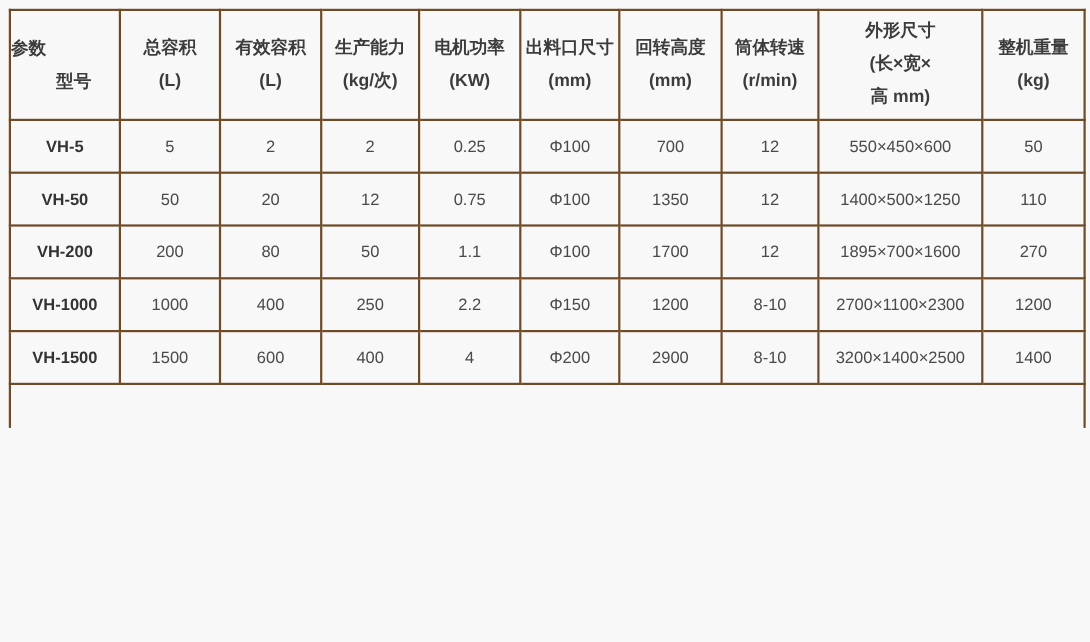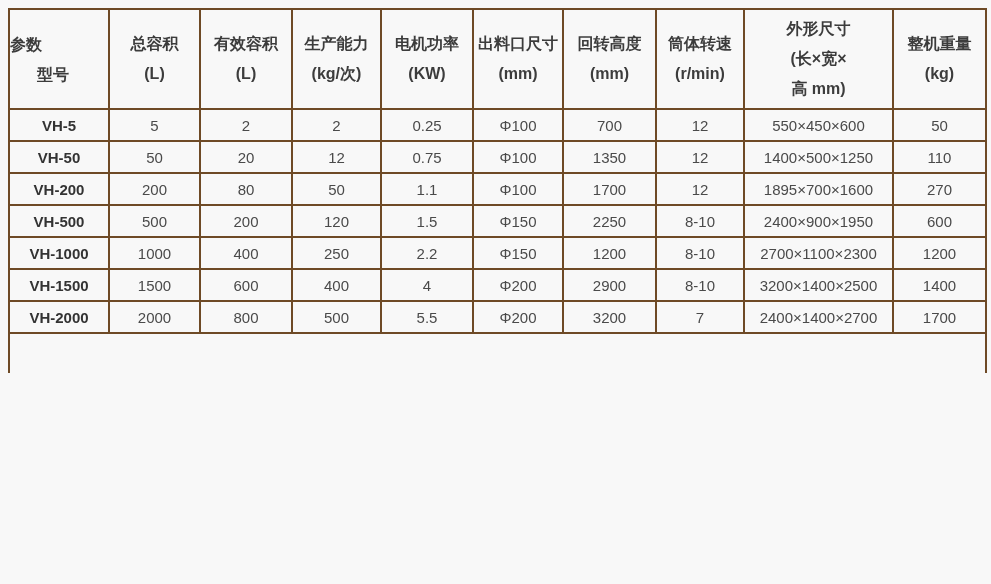--- a/index.html
+++ b/index.html
@@ -24,33 +24,33 @@
     padding: 0;
     overflow: hidden;
   }
   thead tr { height: 100px; }
   thead th {
     font-size: 16px;
     font-weight: bold;
     color: #3c3c3c;
     line-height: 30px;
   }
-  tbody tr { height: 32px; }
+  tbody tr { height: 48px; }
   tbody th.model-cell {
     font-size: 15px;
     font-weight: bold;
     color: #333333;
   }
   tbody td {
     font-size: 15px;
     font-weight: normal;
     color: #4a4a4a;
   }
   .corner-top  { text-align: left; padding-right: 13px; line-height: 30px; margin-top: 2px; }
-  .corner-bot  { text-align: left;  padding-left: 27px;  line-height: 30px; }
+  .corner-bot  { text-align: left;  padding-left: 27px;  line-height: 30px; margin-left: 14px; }
   tr.partial-row { height: 40px; }
   td.partial-cell { border-bottom: none; }
 </style>
 </head>
 <body>
 
 <table class="spec">
   <colgroup>
     <col style="width:100px">
     <col style="width:91px">
@@ -139,32 +139,20 @@
         <td>80</td>
         <td>50</td>
         <td>1.1</td>
         <td>Φ100</td>
         <td>1700</td>
         <td>12</td>
         <td>1895×700×1600</td>
         <td>270</td>
       </tr>
       <tr>
-        <th class="model-cell">VH-500</th>
-        <td>500</td>
-        <td>200</td>
-        <td>120</td>
-        <td>1.5</td>
-        <td>Φ150</td>
-        <td>2250</td>
-        <td>8-10</td>
-        <td>2400×900×1950</td>
-        <td>600</td>
-      </tr>
-      <tr>
         <th class="model-cell">VH-1000</th>
         <td>1000</td>
         <td>400</td>
         <td>250</td>
         <td>2.2</td>
         <td>Φ150</td>
         <td>1200</td>
         <td>8-10</td>
         <td>2700×1100×2300</td>
         <td>1200</td>
@@ -174,29 +162,17 @@
         <td>1500</td>
         <td>600</td>
         <td>400</td>
         <td>4</td>
         <td>Φ200</td>
         <td>2900</td>
         <td>8-10</td>
         <td>3200×1400×2500</td>
         <td>1400</td>
       </tr>
-      <tr>
-        <th class="model-cell">VH-2000</th>
-        <td>2000</td>
-        <td>800</td>
-        <td>500</td>
-        <td>5.5</td>
-        <td>Φ200</td>
-        <td>3200</td>
-        <td>7</td>
-        <td>2400×1400×2700</td>
-        <td>1700</td>
-      </tr>
       <tr class="partial-row">
         <td colspan="10" class="partial-cell"></td>
       </tr>
     </tbody>
 </table>
 
 </body></html>

